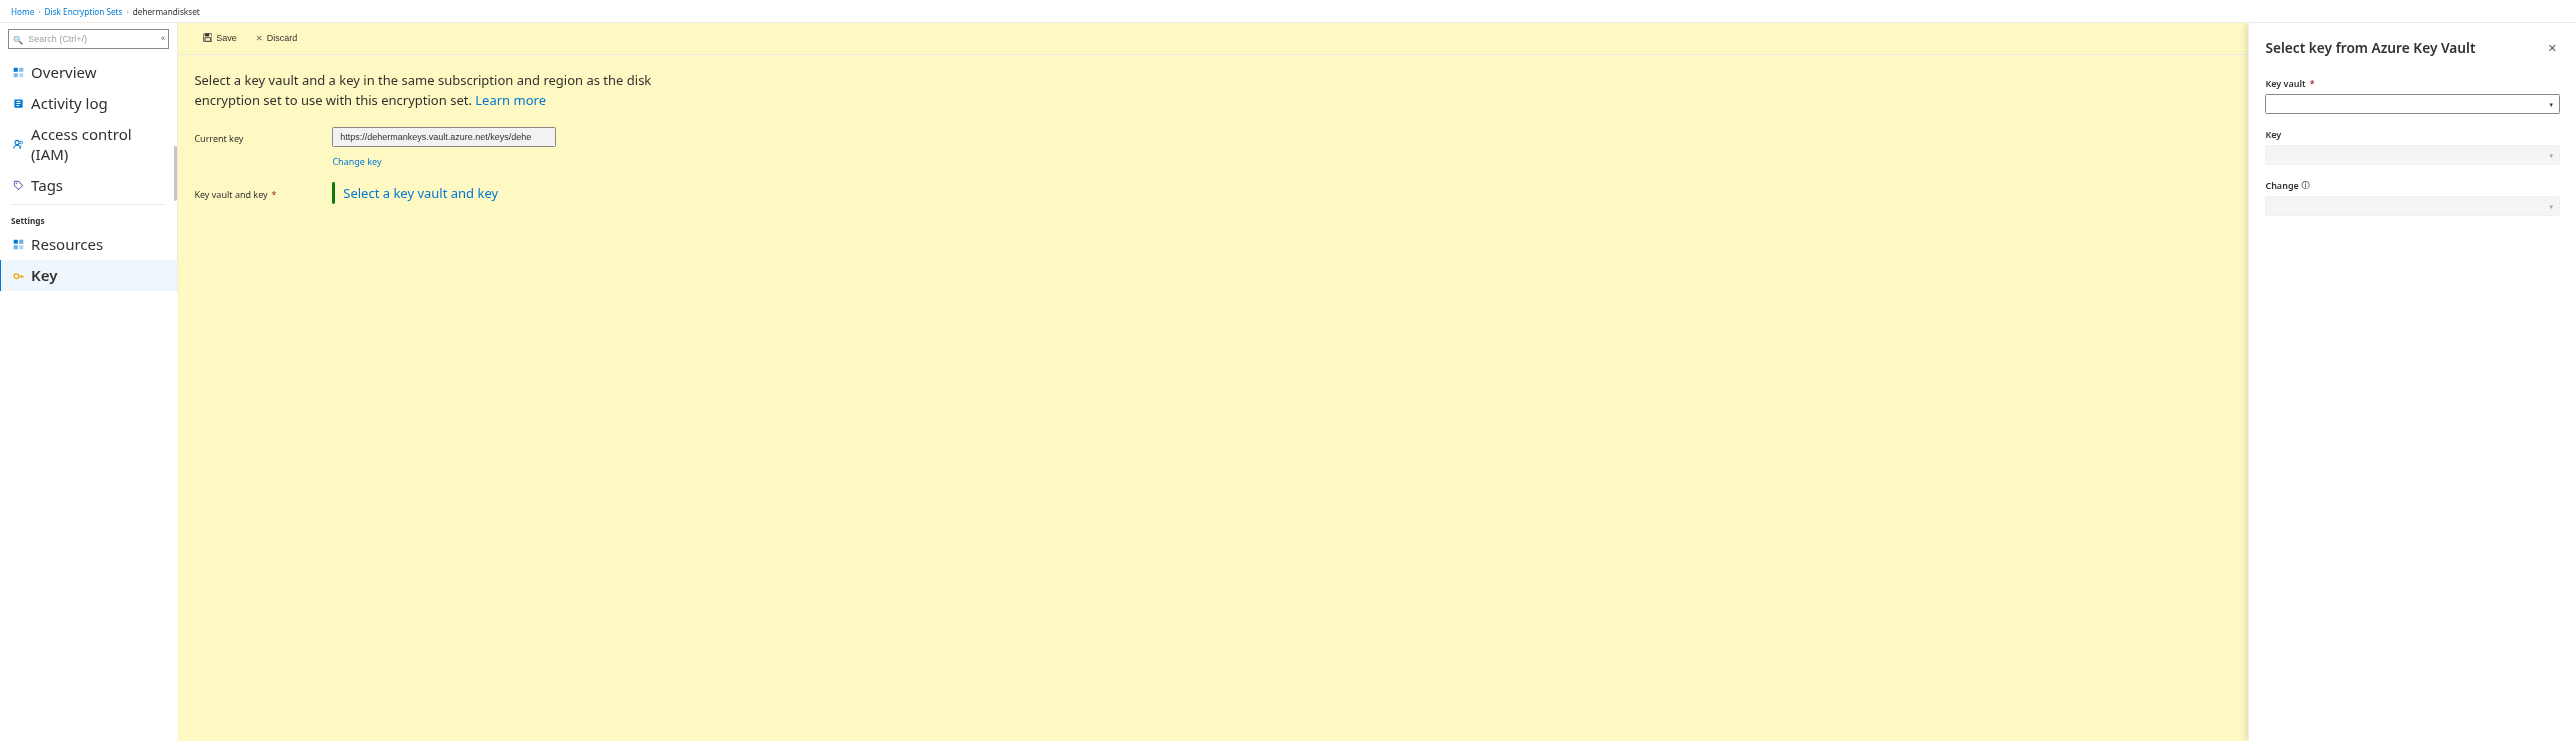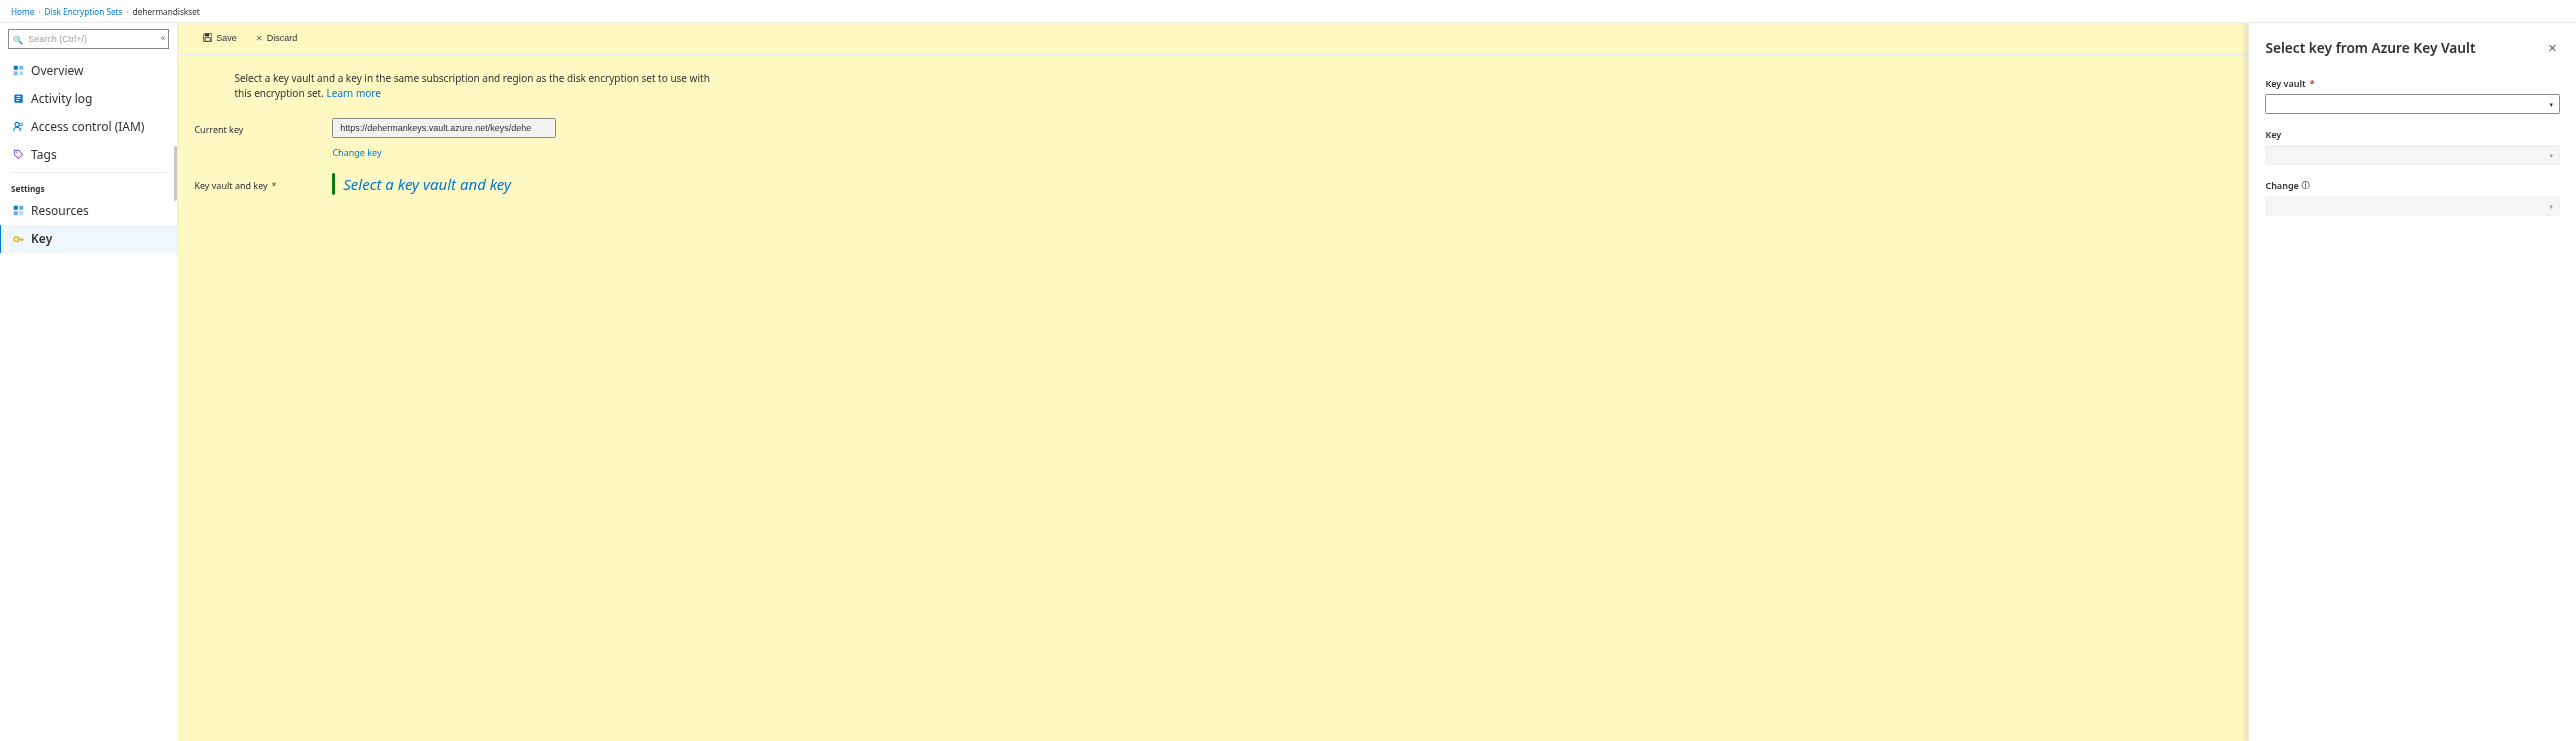--- a/index.html
+++ b/index.html
@@ -104,21 +104,21 @@
       padding: 2.7px 0;
       flex: 1;
     }
 
     .nav-item {
       display: flex;
       align-items: center;
       padding: 5.5px 11px;
       cursor: pointer;
       gap: 6.8px;
-      font-size: 12px;
+      font-size: 15px;
       color: #323130;
       border-left: 1.4px solid transparent;
     }
     .nav-item.active {
       background: #eff6fc;
       border-left: 1.4px solid #0078d4;
       font-weight: 600;
     }
 
     .nav-icon {
@@ -178,26 +178,25 @@
     .toolbar-btn:disabled { color: #a19f9d; cursor: default; }
 
     
     .content-body {
       flex: 1;
       padding: 16.4px;
       overflow-y: auto;
     }
 
     .description-text {
-      font-size: 10px;
+      font-size: 13px;
       color: #323130;
       margin-bottom: 16.4px;
       max-width: 478px;
       line-height: 1.5;
-      margin-left: 40px;
     }
 
     .learn-more-link {
       color: #0078d4;
       text-decoration: none;
       cursor: pointer;
     }
 
     .form-row {
       display: flex;
@@ -246,22 +245,21 @@
       width: 2.7px;
       height: 22px;
       background: #107c10;
       border-radius: 1.4px;
     }
 
     .select-key-vault-link {
       color: #0078d4;
       text-decoration: none;
       cursor: pointer;
-      font-size: 15px;
-      font-style: italic;
+      font-size: 13px;
     }
 
     .required-star {
       color: #a4262c;
       margin-left: 1.4px;
     }
 
     
     .right-panel {
       width: 328px;

